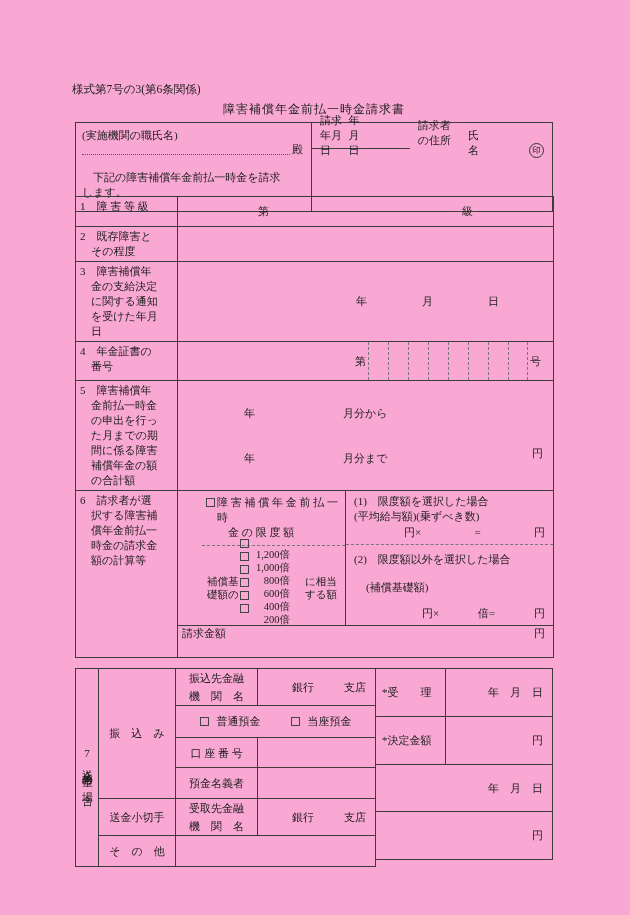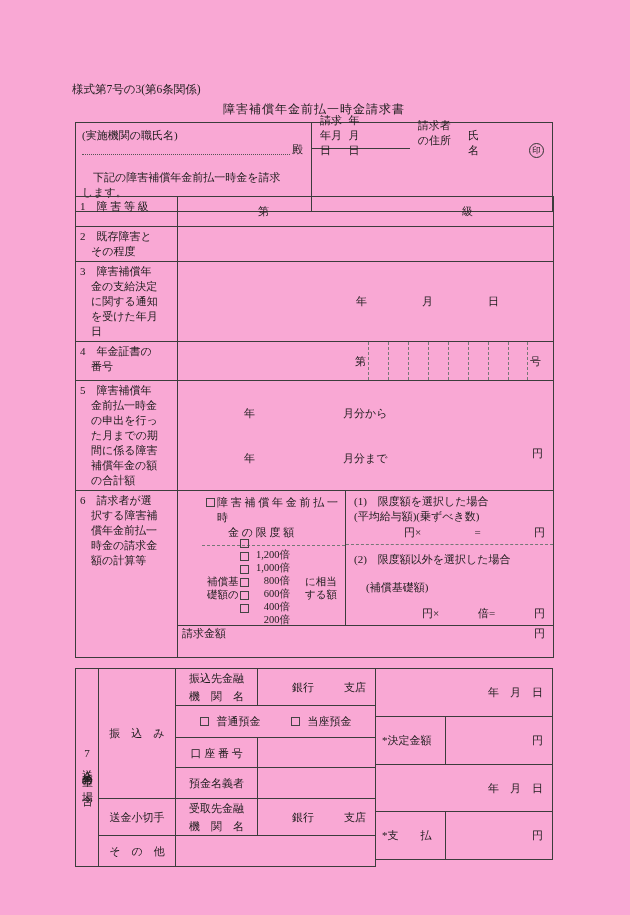--- a/index.html
+++ b/index.html
@@ -330,29 +330,29 @@
         </td>
       </tr>
       <tr style="height:31px">
         <td class="center">そ　の　他</td>
         <td colspan="2"></td>
       </tr>
     </tbody>
       </table>
     <div class="rt">
       <div class="rt-row">
+        <div class="rt-l pw">*受　　理</div>
         <div class="rt-v pw">年　月　日</div>
       </div>
       <div class="rt-row">
         <div class="rt-l pw">*決定金額</div>
         <div class="rt-v pw">円</div>
       </div>
       <div class="rt-row">
         <div class="rt-v pw">年　月　日</div>
       </div>
       <div class="rt-row">
-        <div class="rt-l pw">*支　　払</div>
         <div class="rt-v pw">円</div>
       </div>
     </div>
   </div>
 
 </div>
 
 </body></html>

